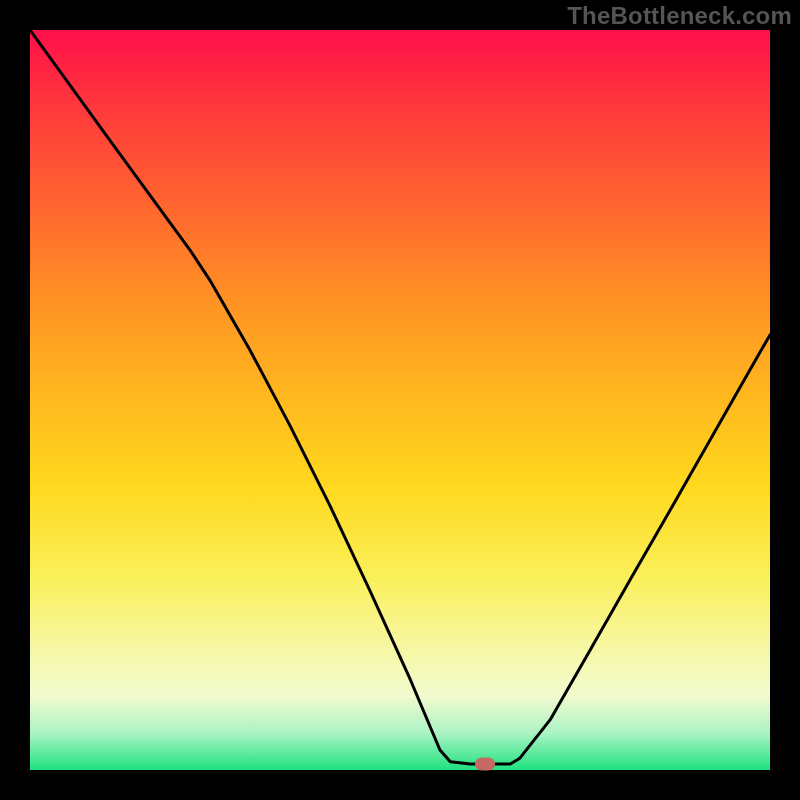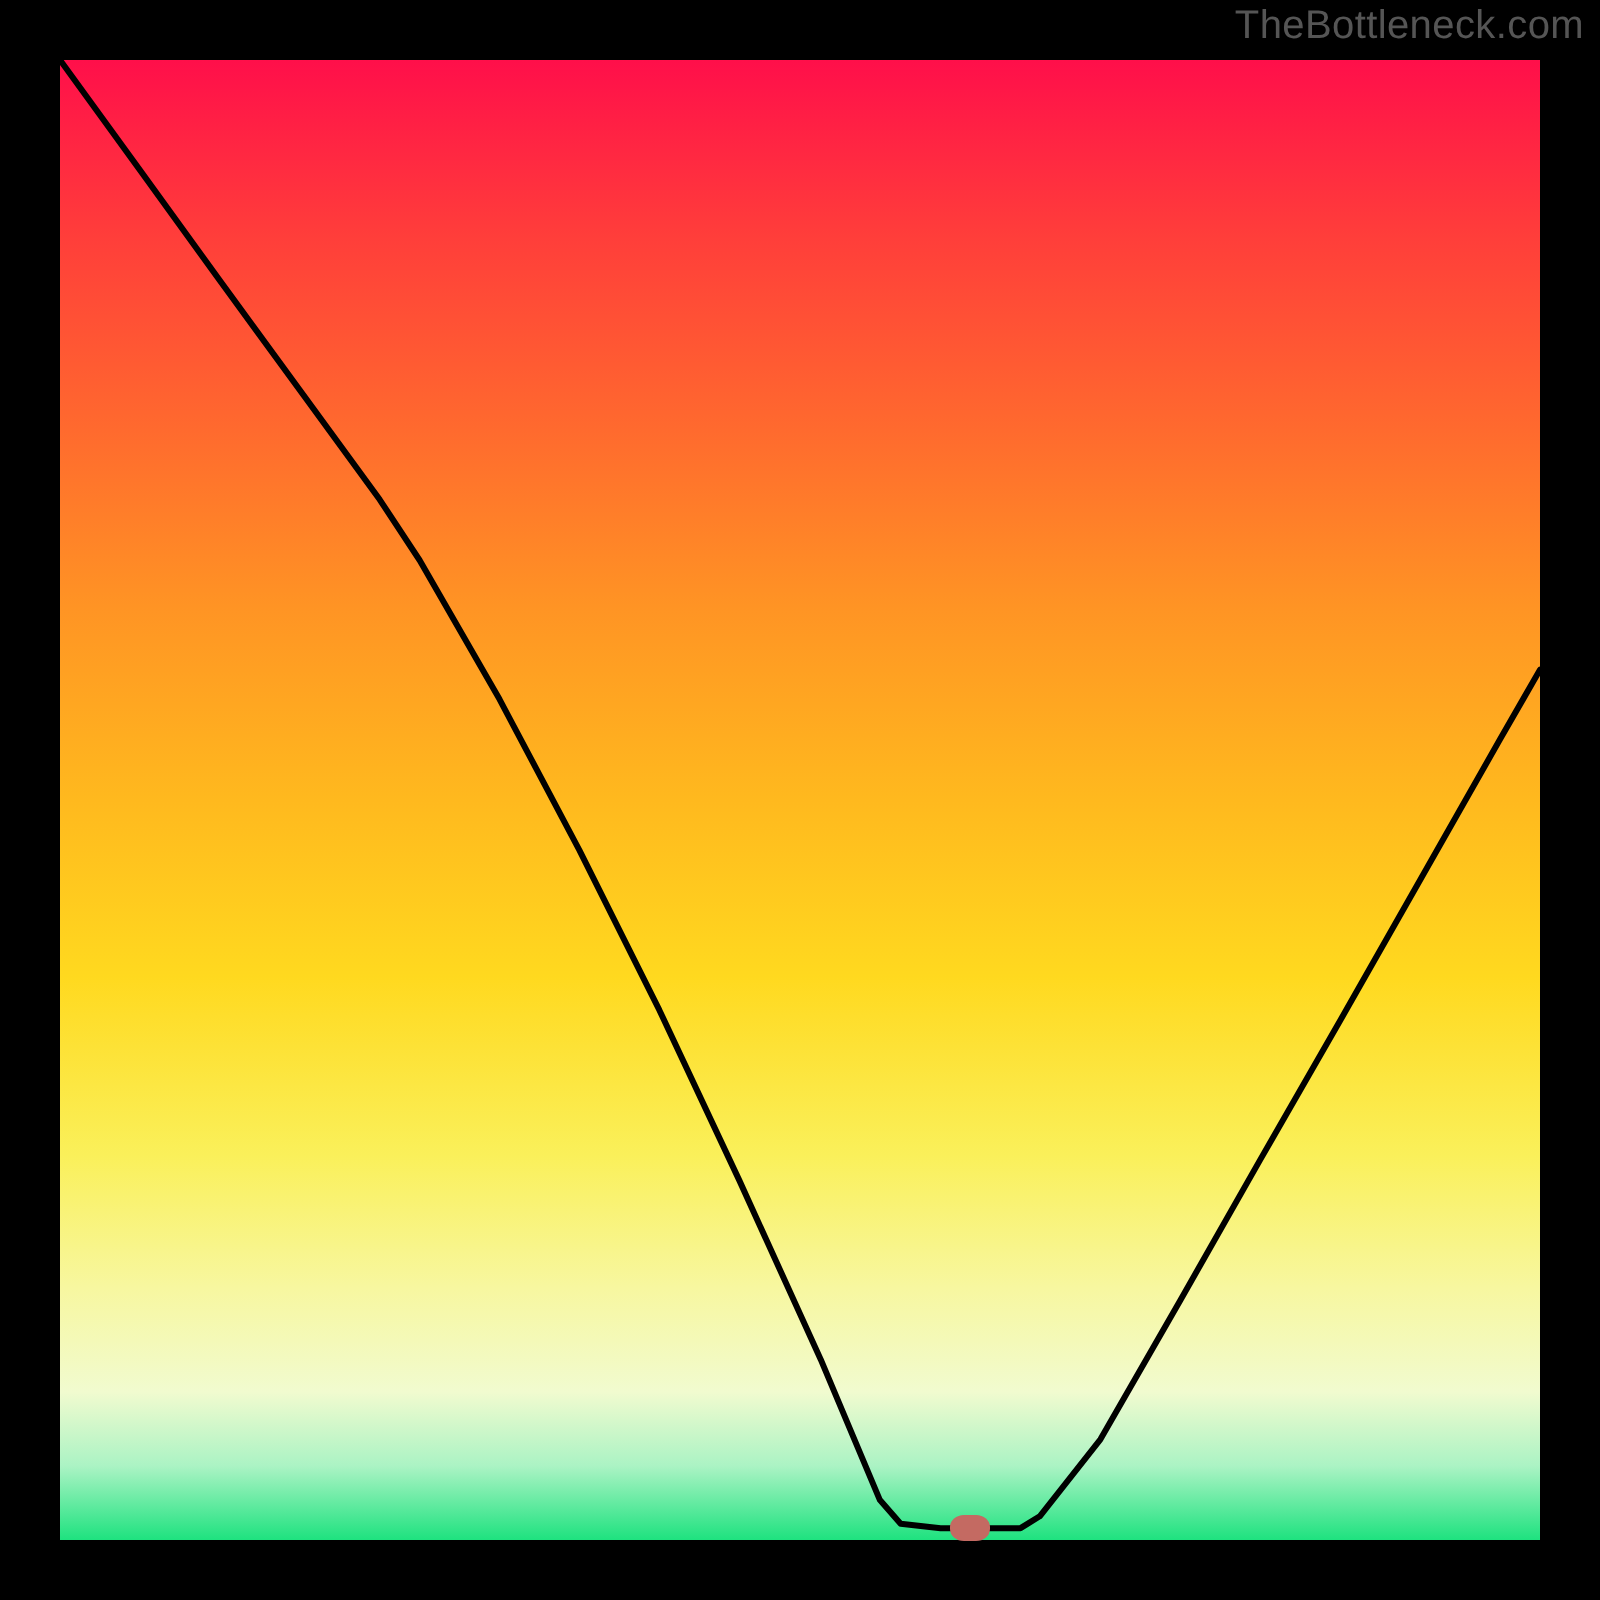--- a/index.html
+++ b/index.html
@@ -15,22 +15,22 @@
     position: relative;
     width: 800px;
     height: 800px;
     background: #000;
   }
   .watermark {
     position: absolute;
     top: 2px;
     right: 8px;
     color: #555;
-    font-size: 20px;
-    font-weight: 400;
+    font-size: 24px;
+    font-weight: 700;
     letter-spacing: 0.2px;
     z-index: 5;
   }
   .plot-area {
     position: absolute;
     left: 30px;
     top: 30px;
     width: 740px;
     height: 740px;
     background: linear-gradient(to bottom,

